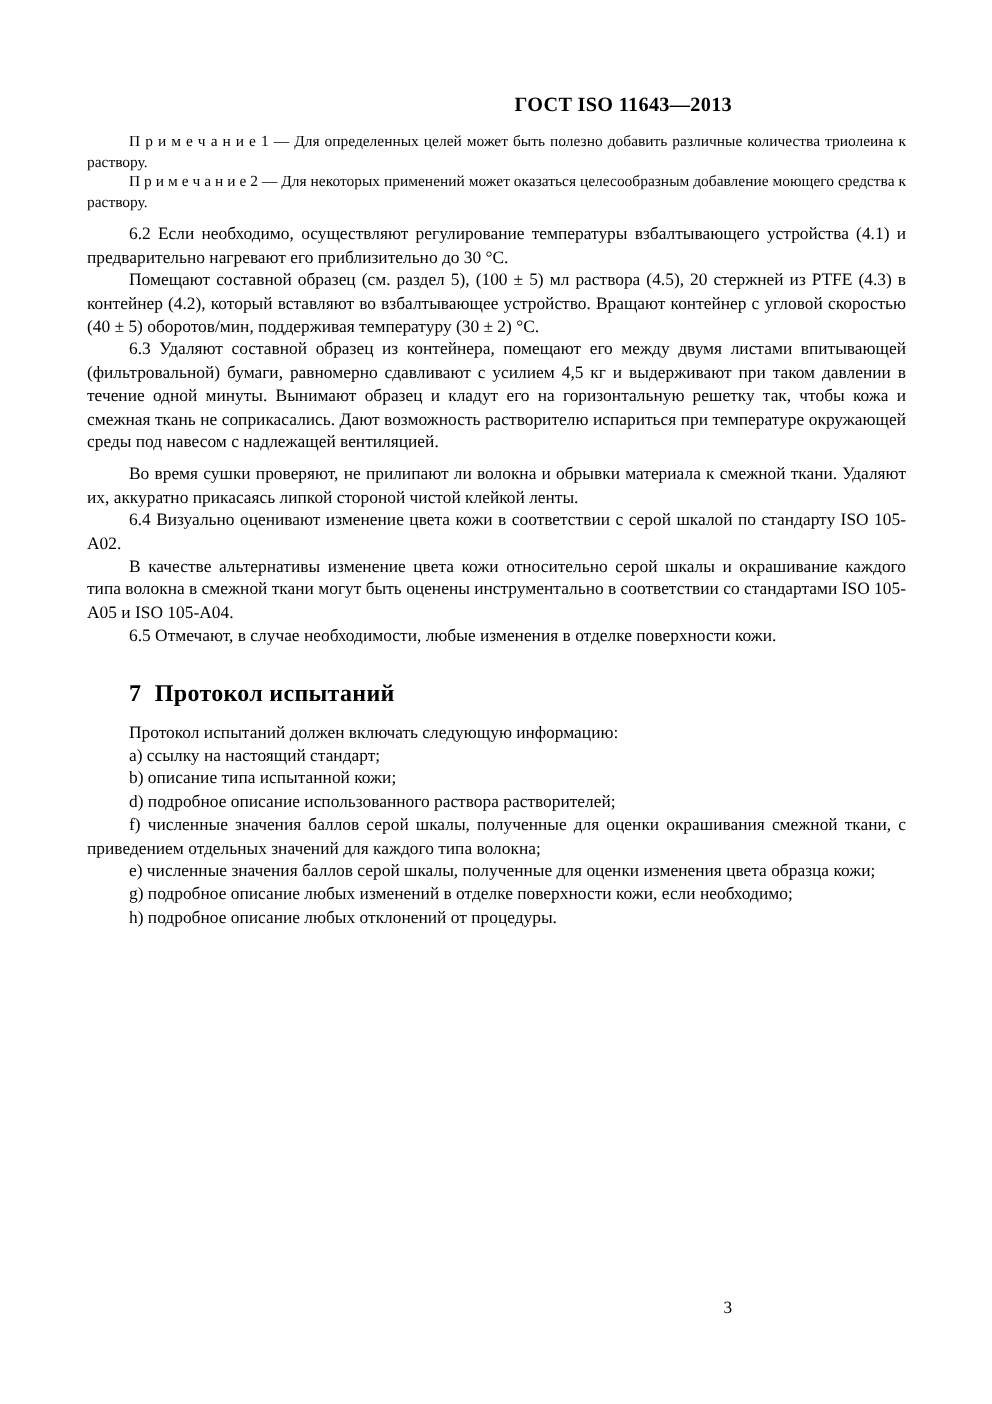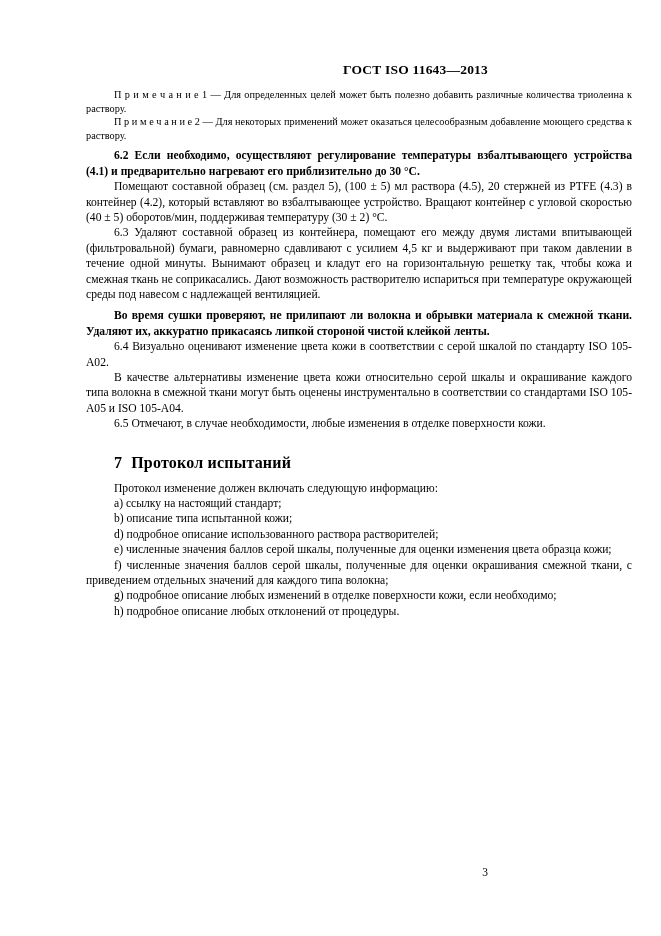--- a/index.html
+++ b/index.html
@@ -30,21 +30,20 @@
     font-size: 13.5px;
     font-weight: bold;
     letter-spacing: 0.2px;
     white-space: nowrap;
   }
   .content {
     position: absolute;
     top: 88px;
     left: 58px;
     width: 546px;
-    margin-left: 28px;
   }
   p {
     margin: 0;
     font-size: 11.6px;
     line-height: 1.33;
     text-align: justify;
     text-justify: inter-word;
   }
   .note {
     font-size: 10.3px;
@@ -57,21 +56,21 @@
     margin-top: 1px;
   }
   .para-tight {
     text-indent: 28px;
   }
   .warn {
     text-indent: 28px;
     font-weight: bold;
     margin-top: 5px;
   }
-  .gap-sm { margin-top: 6px; font-weight: bold; }
+  .gap-sm { margin-top: 6px; }
   h2.section {
     font-size: 16px;
     font-weight: bold;
     margin: 22px 0 9px 28px;
     letter-spacing: 0.2px;
   }
   h2.section .num {
     margin-right: 9px;
   }
   .listitem {
@@ -104,27 +103,27 @@
 
     <p class="para-tight gap-sm">Во время сушки проверяют, не прилипают ли волокна и обрывки материала к смежной ткани. Удаляют их, аккуратно прикасаясь липкой стороной чистой клейкой ленты.</p>
     <p class="para-tight">6.4  Визуально оценивают изменение цвета кожи в соответствии с серой шкалой по стандарту ISO 105-A02.</p>
     <p class="para-tight">В качестве альтернативы изменение цвета кожи относительно серой шкалы и окрашивание каждого типа волокна в смежной ткани могут быть оценены инструментально в соответствии со стандартами ISO 105-A05 и ISO 105-A04.</p>
     <p class="para-tight">6.5  Отмечают, в случае необходимости, любые изменения в отделке поверхности кожи.</p>
 
     <h2 class="section">
       <span class="num">7</span><span>Протокол испытаний</span>
     </h2>
 
-    <p class="para-tight">Протокол изменение должен включать следующую информацию:</p>
+    <p class="para-tight">Протокол испытаний должен включать следующую информацию:</p>
 
     <p class="listitem">a)  ссылку на настоящий стандарт;</p>
     <p class="listitem">b)  описание типа испытанной кожи;</p>
     <p class="listitem">d)  подробное описание использованного раствора растворителей;</p>
+    <p class="listitem">f)  численные значения баллов серой шкалы, полученные для оценки окрашивания смежной ткани, с приведением отдельных значений для каждого типа волокна;</p>
     <p class="listitem">e)  численные значения баллов серой шкалы, полученные для оценки изменения цвета образца кожи;</p>
-    <p class="listitem">f)  численные значения баллов серой шкалы, полученные для оценки окрашивания смежной ткани, с приведением отдельных значений для каждого типа волокна;</p>
     <p class="listitem">g)  подробное описание любых изменений в отделке поверхности кожи, если необходимо;</p>
     <p class="listitem">h)  подробное описание любых отклонений от процедуры.</p>
 
   </div>
 
   <div class="pageno">3</div>
 
 </div>
 
 </body></html>

